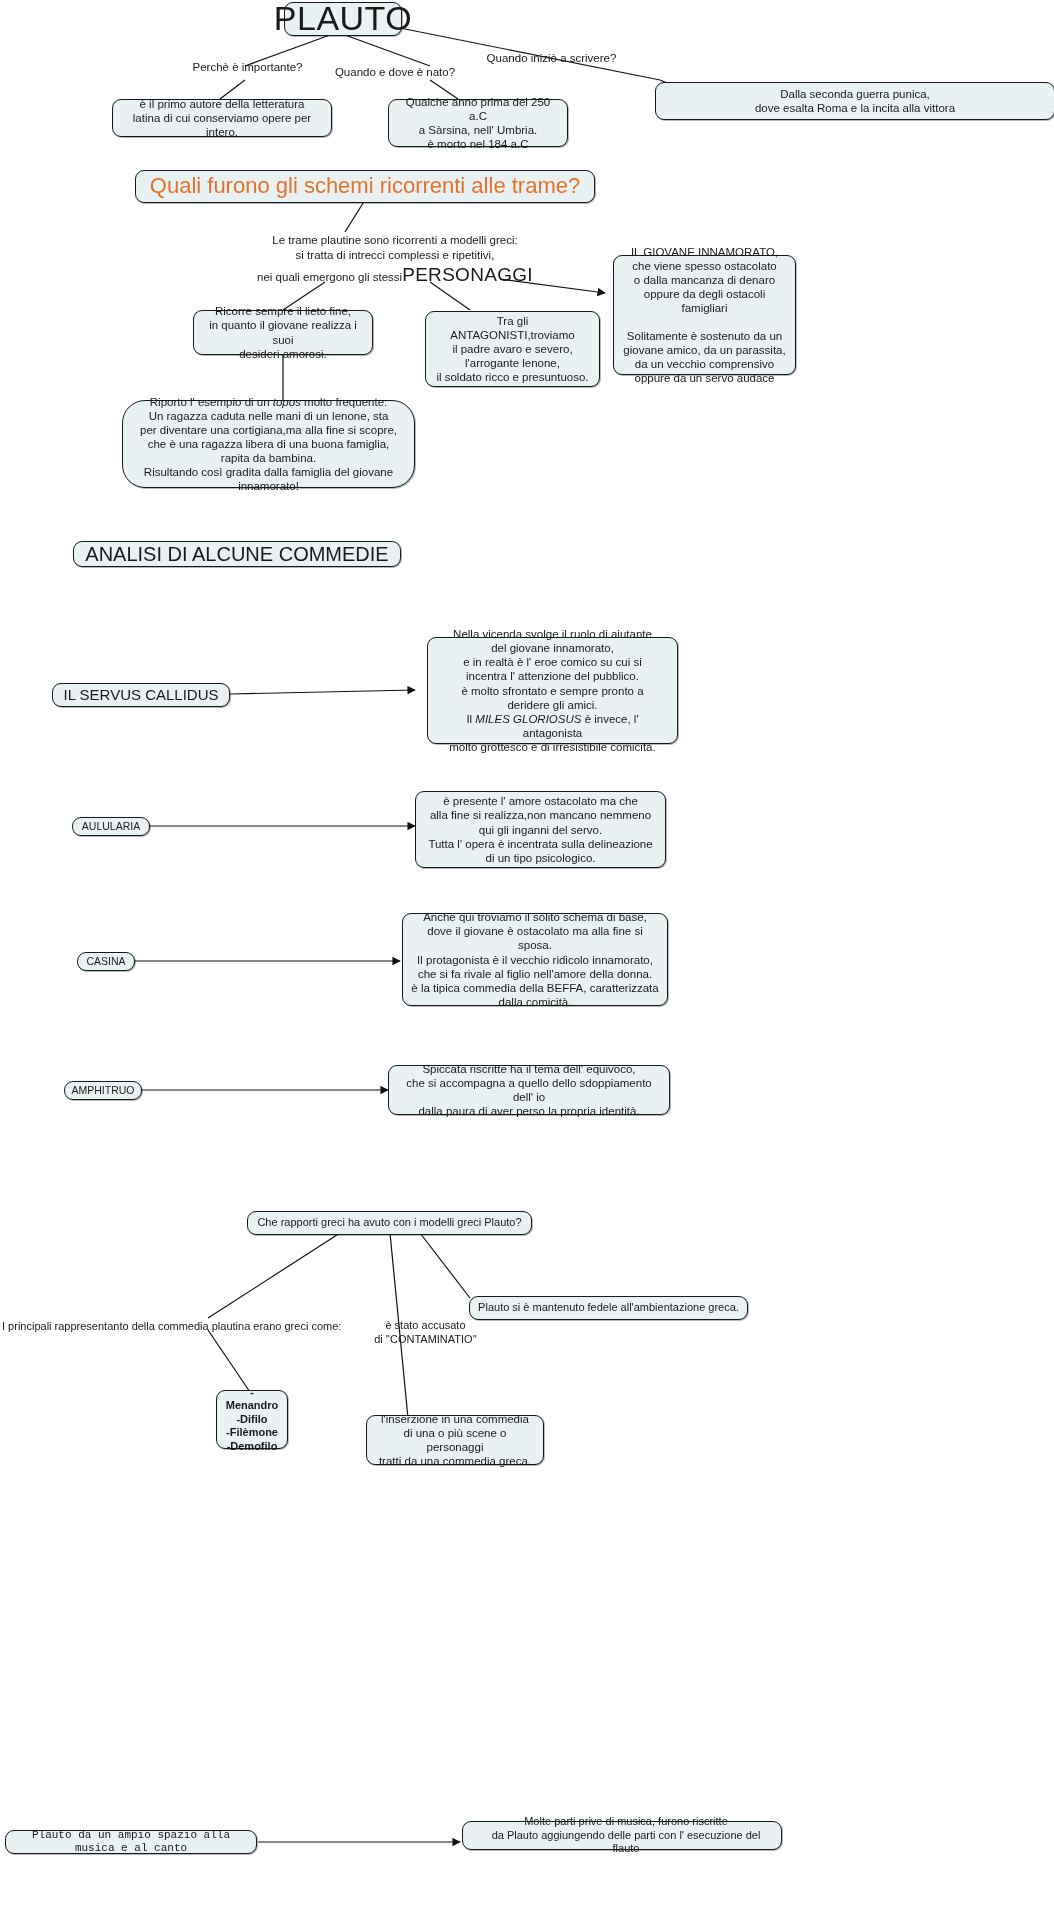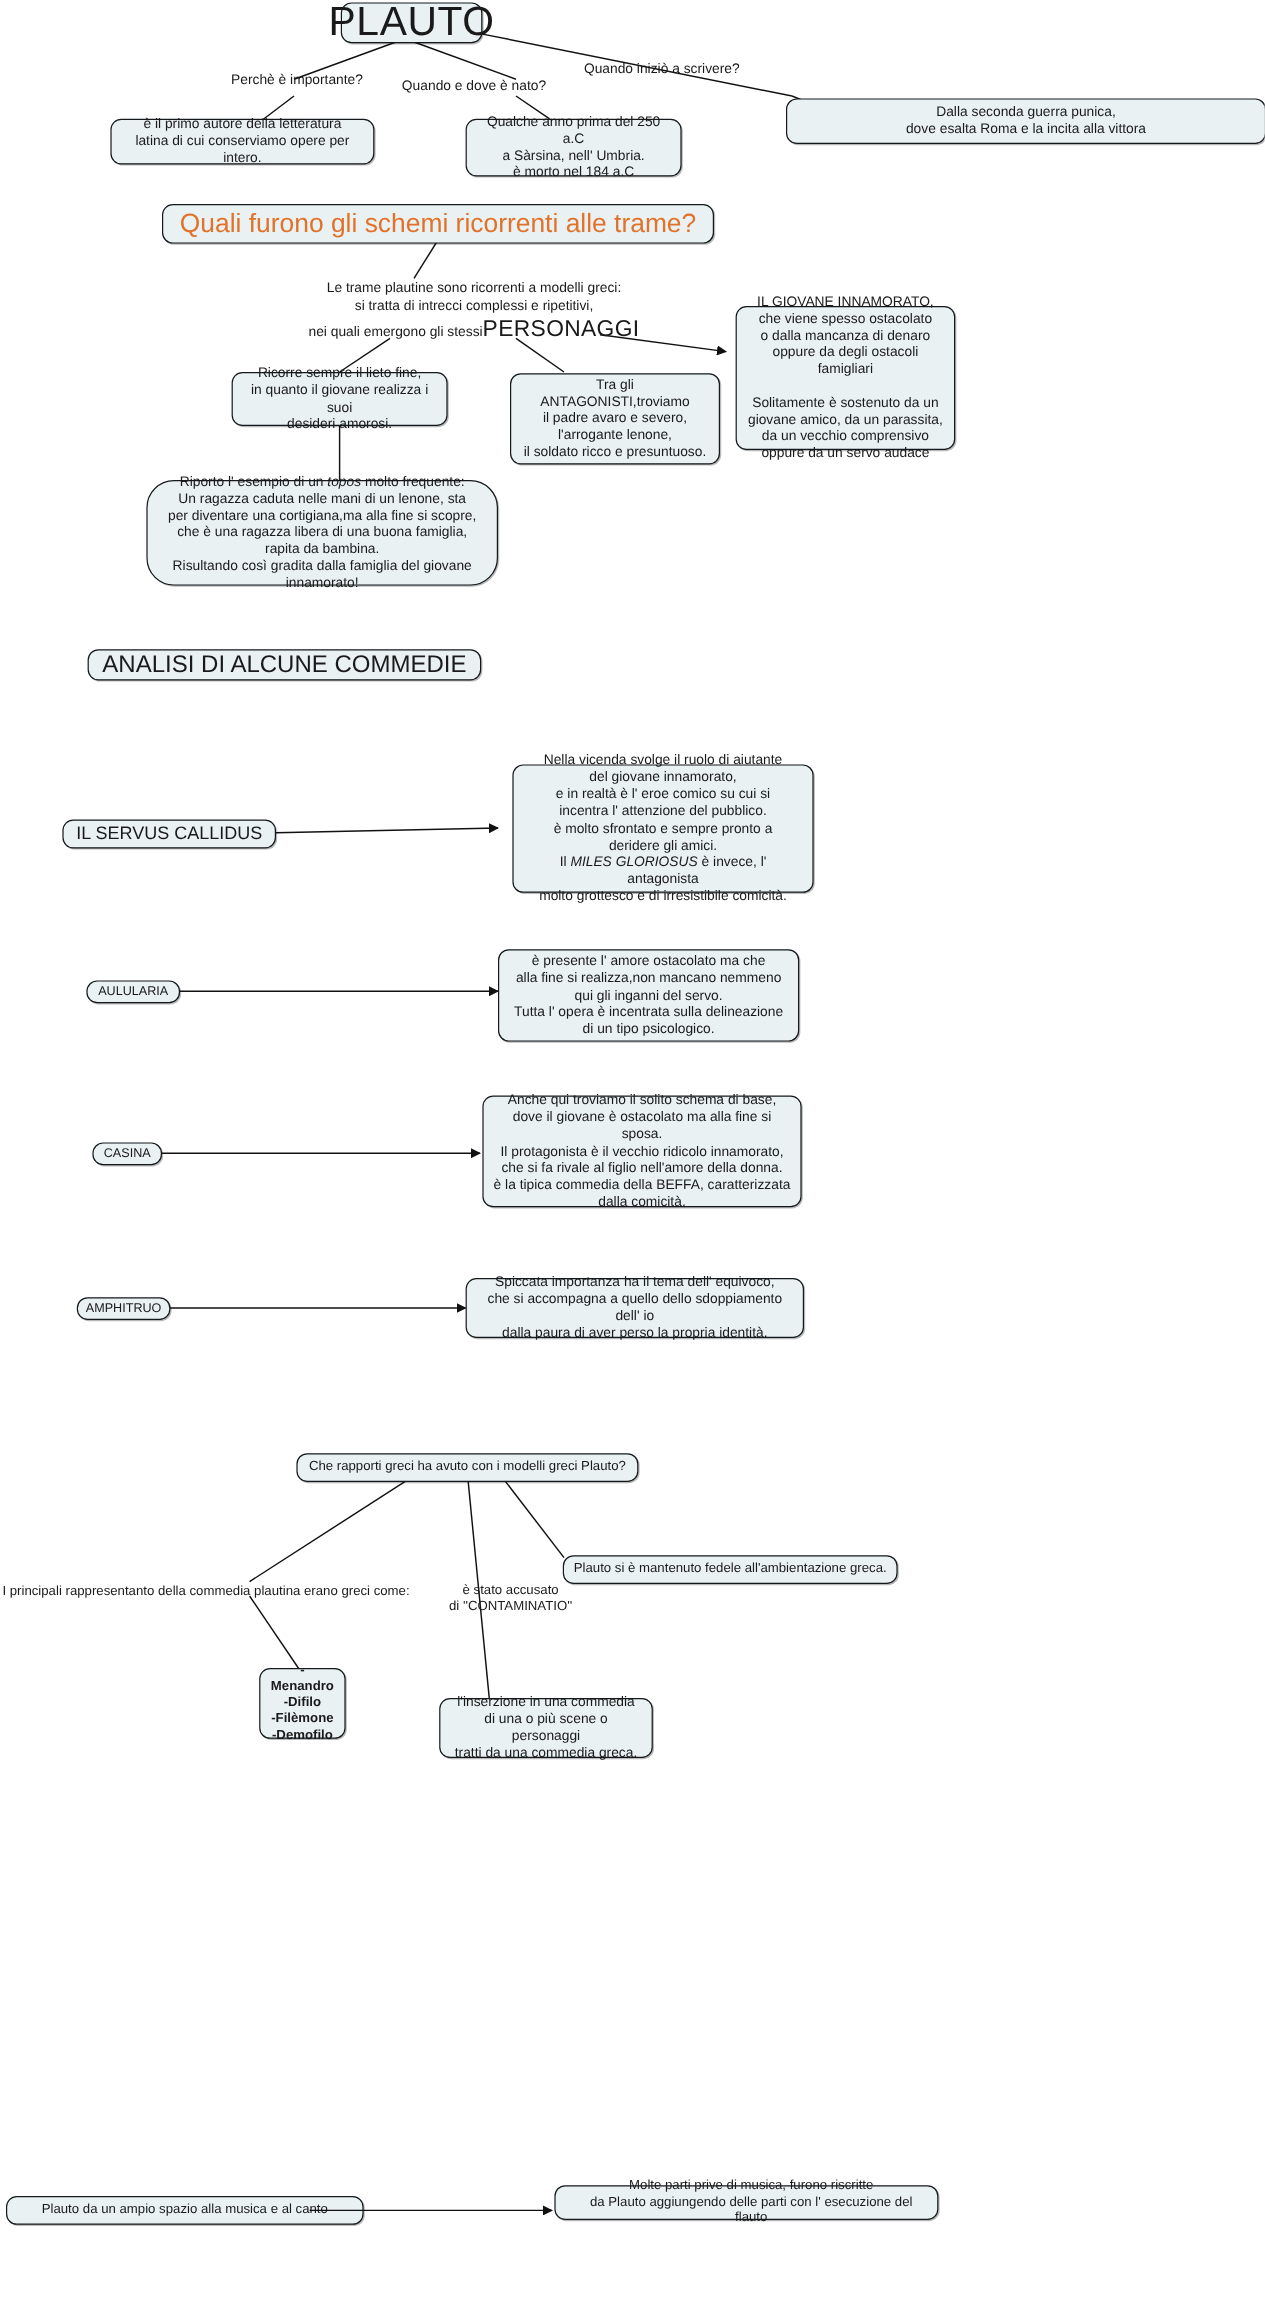--- a/index.html
+++ b/index.html
@@ -101,21 +101,21 @@
   </svg>
 
   <div class="node t-title" style="left:284px; top:2px; width:118px; height:34px;">PLAUTO</div>
 
   <div class="label t-body" style="left:185px; top:60px; width:125px;">Perchè è importante?</div>
 
   <div class="label t-body" style="left:330px; top:65px; width:130px;">Quando e dove è nato?</div>
 
   <div class="label t-body" style="left:484px; top:51px; width:135px;">Quando iniziò a scrivere?</div>
 
-  <div class="node t-body" style="left:92px; top:99px; width:220px; height:38px;">è il primo autore della letteratura
+  <div class="node t-body" style="left:112px; top:99px; width:220px; height:38px;">è il primo autore della letteratura
 latina di cui conserviamo opere per intero.</div>
 
   <div class="node t-body" style="left:388px; top:99px; width:180px; height:48px;">Qualche anno prima del 250 a.C
 a Sàrsina, nell' Umbria.
 è morto nel 184 a.C</div>
 
   <div class="node t-body" style="left:655px; top:82px; width:400px; height:38px;">Dalla seconda guerra punica,
 dove esalta Roma e la incita alla vittora</div>
 
   <div class="node t-orange" style="left:135px; top:170px; width:460px; height:33px;">Quali furono gli schemi ricorrenti alle trame?</div>
@@ -181,21 +181,21 @@
 
   <div class="node t-body" style="left:402px; top:913px; width:266px; height:93px;">Anche qui troviamo il solito schema di base,
 dove il giovane è  ostacolato ma alla fine si sposa.
 Il protagonista è il vecchio ridicolo innamorato,
 che si fa rivale al figlio nell'amore della donna.
 è la tipica commedia della BEFFA, caratterizzata
 dalla comicità.</div>
 
   <div class="node t-small" style="left:40px; top:1081px; width:78px; height:19px;">AMPHITRUO</div>
 
-  <div class="node t-body" style="left:388px; top:1065px; width:282px; height:50px;">Spiccata importanza ha il tema dell' equivoco,
+  <div class="node t-body" style="left:388px; top:1065px; width:282px; height:50px;">Spiccata riscritte ha il tema dell' equivoco,
 che si accompagna a quello dello sdoppiamento dell' io
 dalla paura di aver perso la propria identità.</div>
 
   <div class="node t-play" style="left:247px; top:1211px; width:285px; height:24px;">Che rapporti greci ha avuto con i modelli greci Plauto?</div>
 
   <div class="label t-play" style="left:2px; top:1319px; width:412px; text-align:left;">I principali rappresentanto della commedia plautina erano greci come:</div>
 
   <div class="label t-play" style="left:358px; top:1318px; width:135px;">è stato accusato
 di ''CONTAMINATIO''</div>
 
@@ -203,21 +203,21 @@
 
   <div class="node t-play" style="left:216px; top:1390px; width:72px; height:59px;font-weight:bold;">-Menandro
 -Difilo
 -Filèmone
 -Demofilo</div>
 
   <div class="node t-body" style="left:366px; top:1415px; width:178px; height:50px;">l'inserzione in una commedia
 di una o più scene o personaggi
 tratti da una commedia greca.</div>
 
-  <div class="node t-play" style="left:5px; top:1830px; width:298px; height:24px;">Plauto da un ampio spazio alla musica e al canto</div>
+  <div class="node t-play" style="left:5px; top:1830px; width:252px; height:24px;font-family:Liberation Mono, monospace;">Plauto da un ampio spazio alla musica e al canto</div>
 
   <div class="node t-play" style="left:462px; top:1821px; width:320px; height:29px;padding-left:16px;">Molte parti prive di musica, furono riscritte
 da Plauto aggiungendo delle parti con l' esecuzione del flauto</div>
 
   <svg viewBox="0 0 1054 1915" style="position:absolute;left:0;top:0;width:1054px;height:1915px;pointer-events:none;" xmlns="http://www.w3.org/2000/svg">
     <defs>
       <marker id="arrow2" viewBox="0 0 10 10" refX="9" refY="5" markerWidth="7" markerHeight="7" orient="auto-start-reverse">
         <path d="M 0 0 L 10 5 L 0 10 z" fill="#111"></path>
       </marker>
     </defs>

